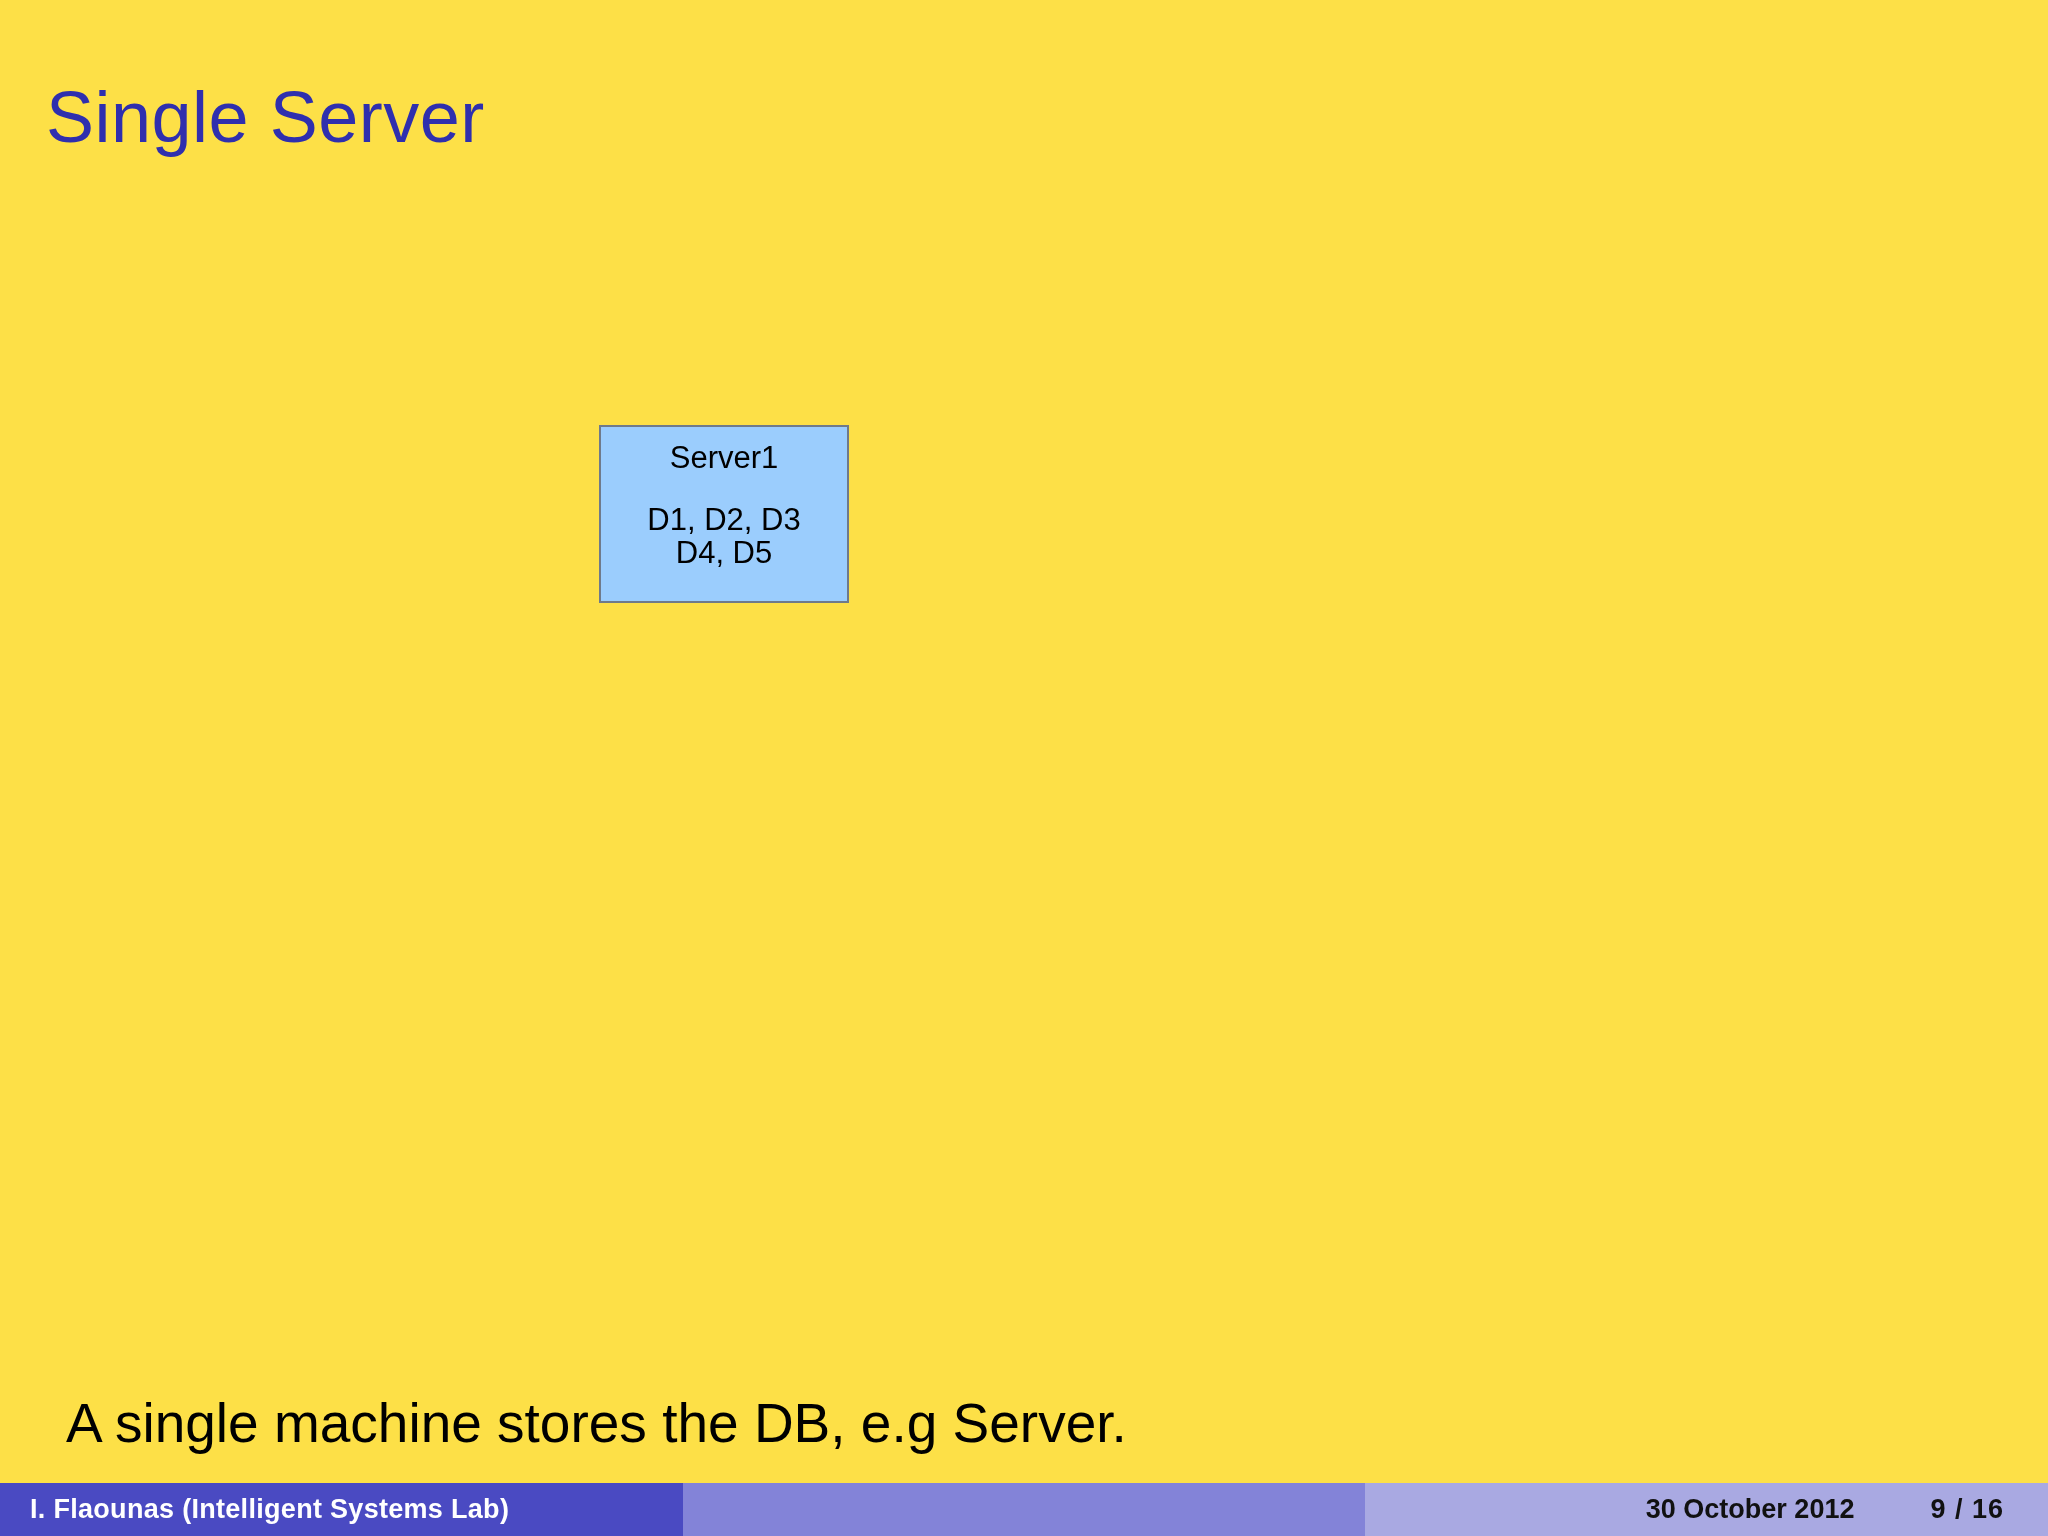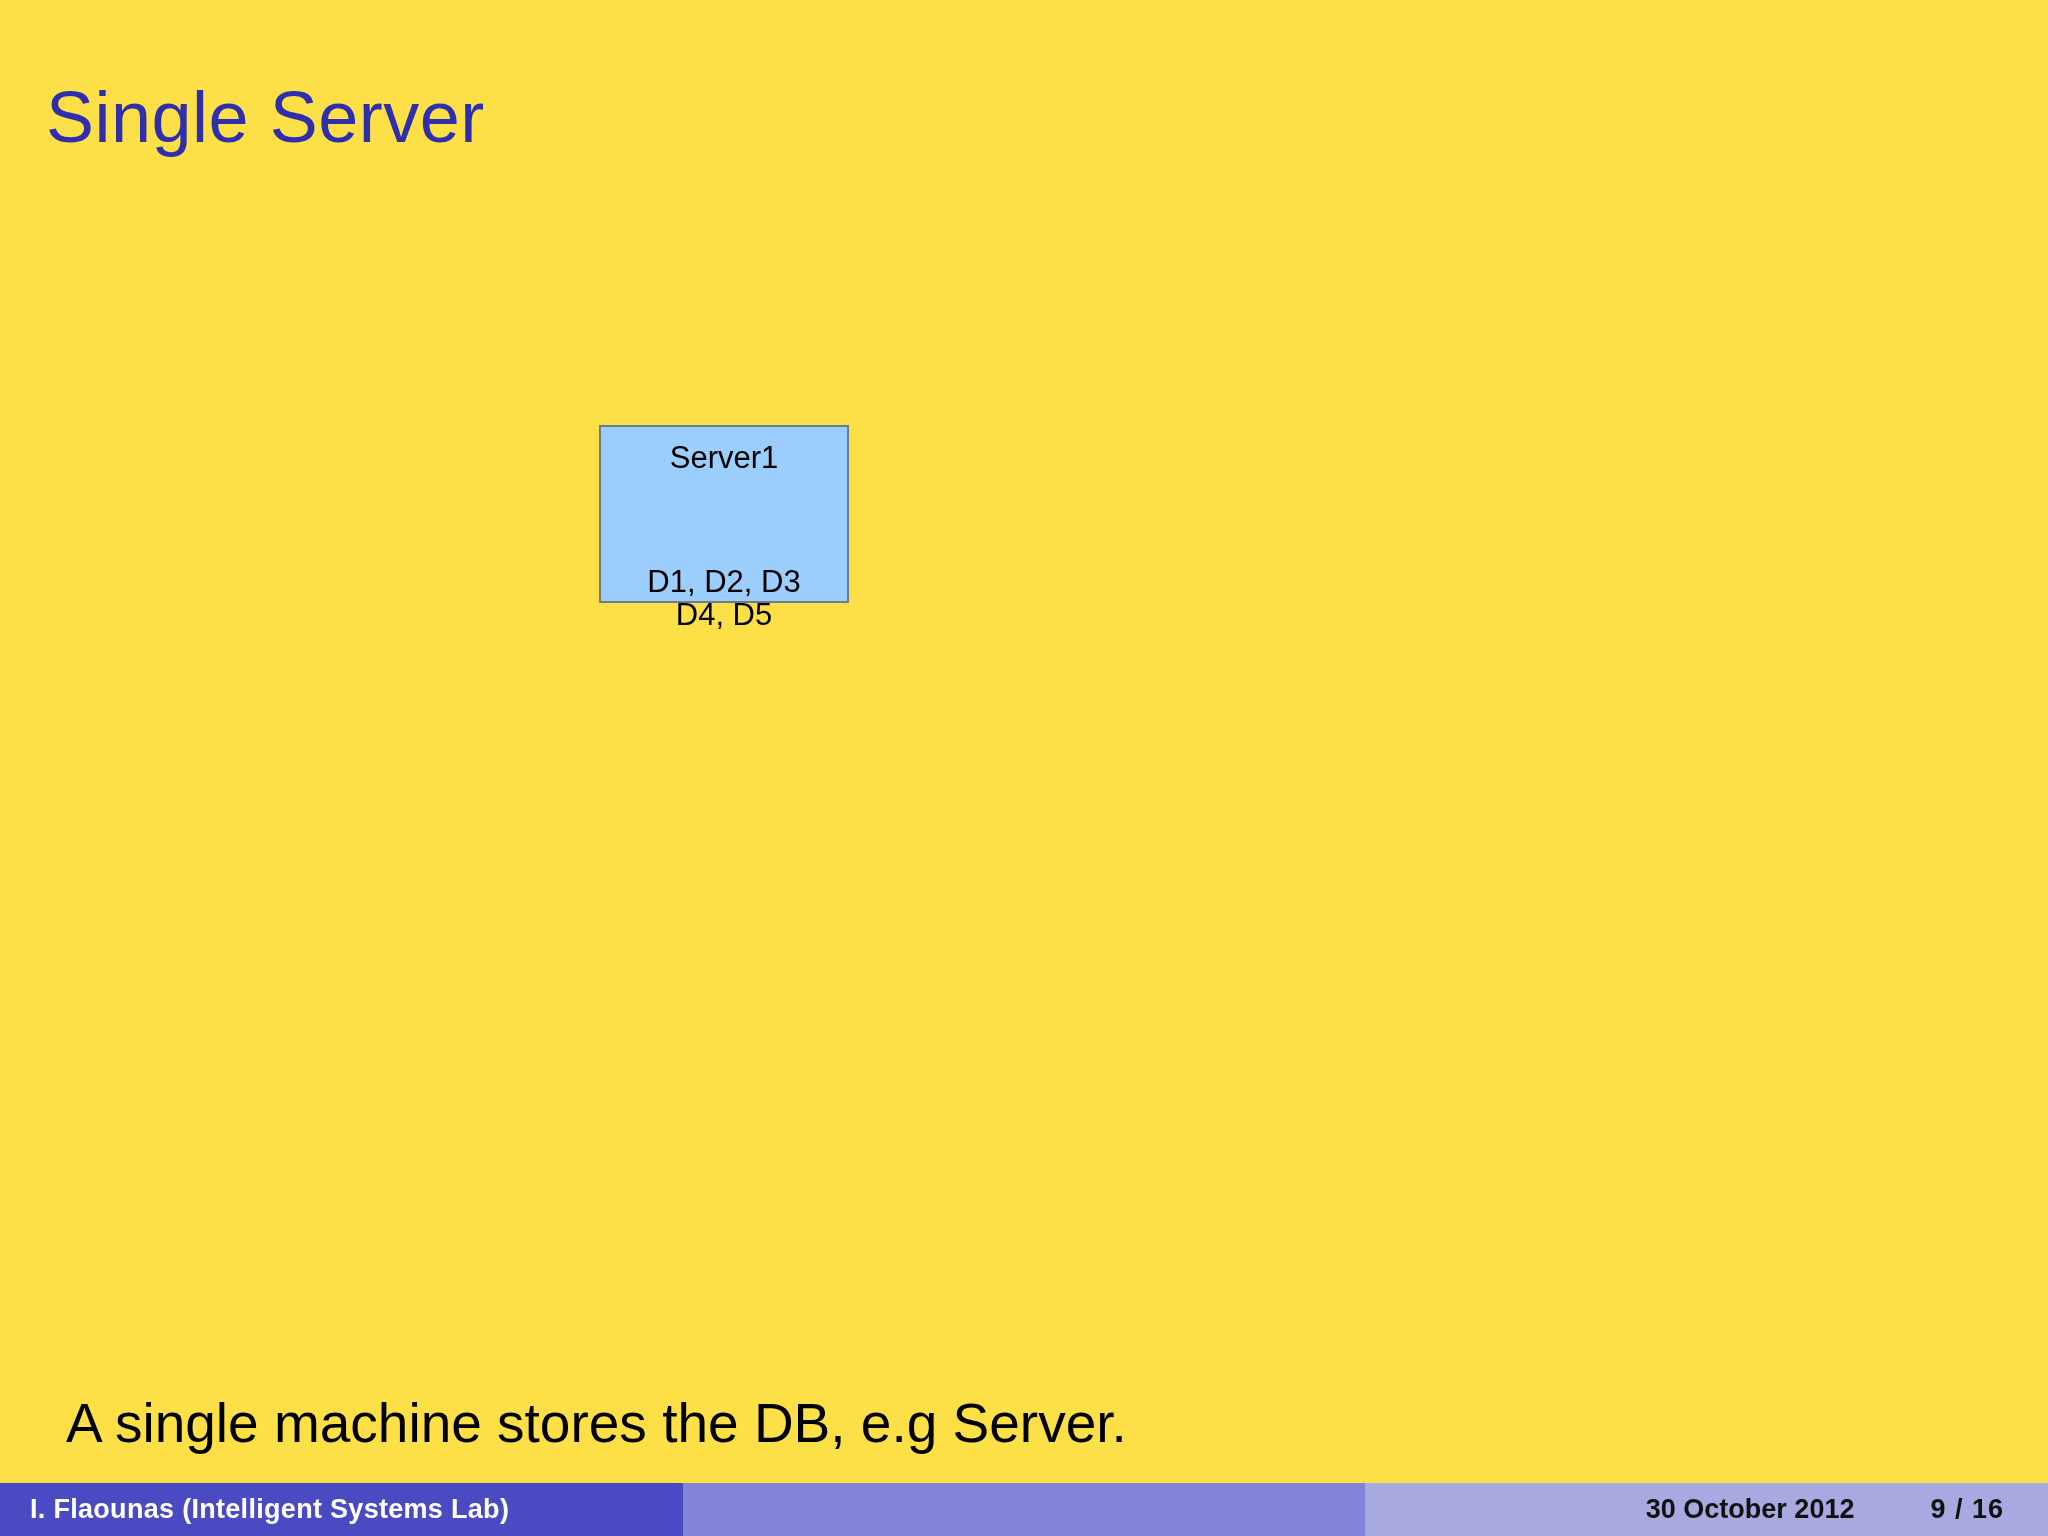--- a/index.html
+++ b/index.html
@@ -52,34 +52,33 @@
     top: 425px;
     width: 250px;
     height: 178px;
     background: #9bcdfd;
     border: 2px solid #6f7a8a;
     box-sizing: border-box;
     display: flex;
     flex-direction: column;
     align-items: center;
     pointer-events: auto;
-    gap: 46px;
   }
 
   .server-name {
     margin-top: 15px;
     font-size: 31px;
     line-height: 1.05;
     color: #000000;
     font-family: "Liberation Sans", sans-serif;
     white-space: nowrap;
   }
 
   .server-data {
-    margin-top: 44px;
+    margin-top: 28px;
     font-size: 31px;
     line-height: 1.08;
     color: #000000;
     text-align: center;
     font-family: "Liberation Sans", sans-serif;
     white-space: nowrap;
   }
   .server-data .dline { display: block; }
 
   

